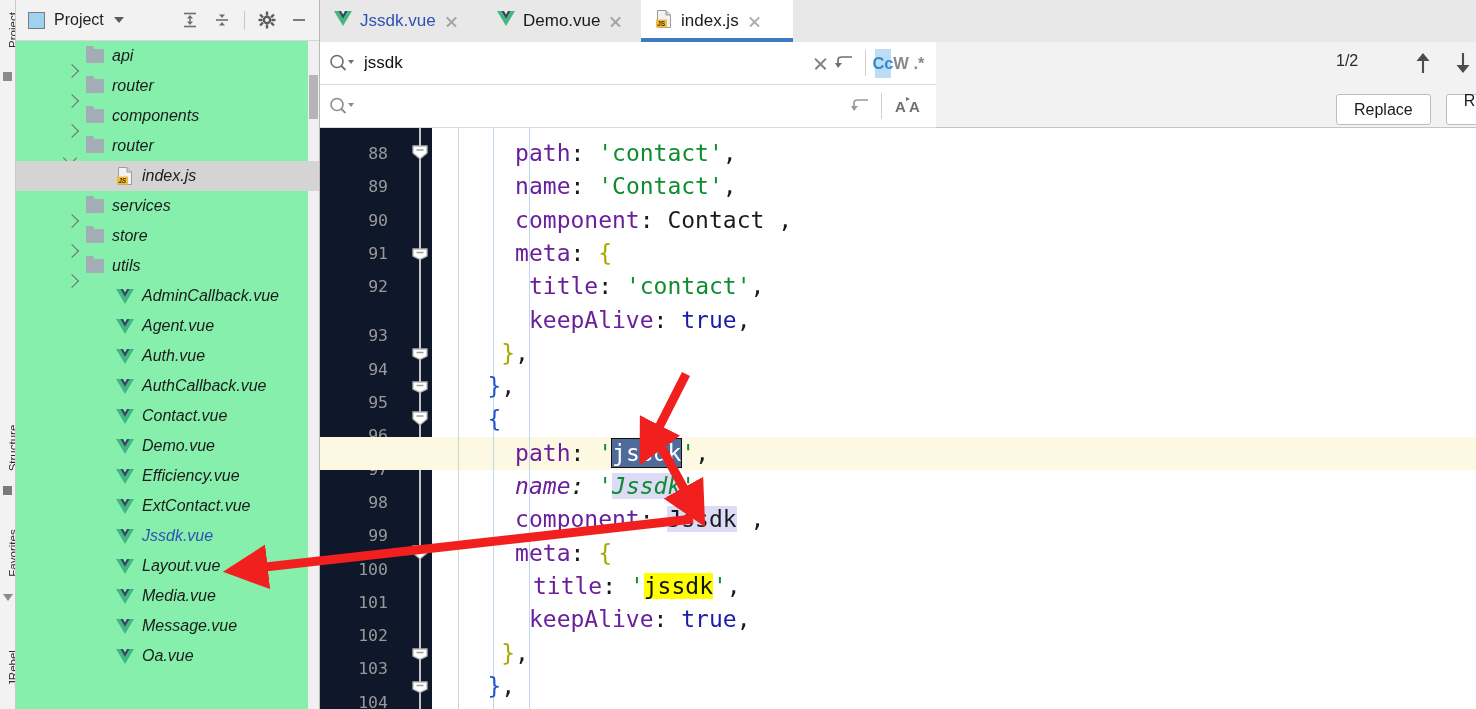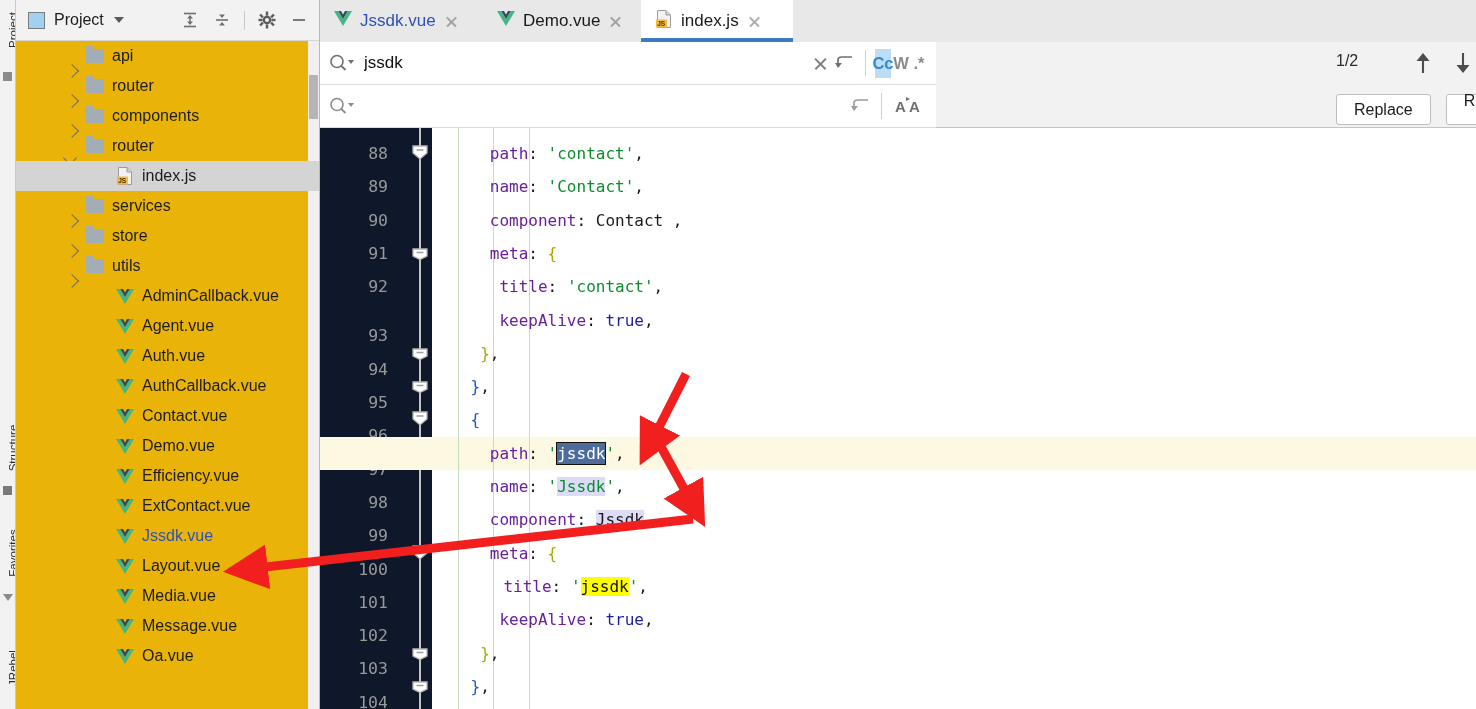--- a/index.html
+++ b/index.html
@@ -65,21 +65,21 @@
     border-top: 6px solid #5a5a5a;
   }
   .hdr-spacer { flex: 1 1 auto; }
   .hdr-btn {
     width: 28px; height: 28px; display: flex; align-items: center;
     justify-content: center; flex: 0 0 auto;
   }
   .hdr-sep { width: 1px; height: 19px; background: #c8c8c8; margin: 0 4px; }
 
   
-  .tree { position: relative; height: 668px; overflow: hidden; background:#eab308; }
+  .tree { position: relative; height: 668px; overflow: hidden; background:#86efac;font-style:italic; }
   .tree-row {
     position: relative; height: 30px; display: flex; align-items: center;
     font-size: 16px; color: #1c1c1c; white-space: nowrap;
   }
   .tree-row.selected { background: #d4d4d4; }
   .arrow-r, .arrow-d {
     position: absolute; width: 10px; height: 10px;
     border-style: solid; border-color: #6e6e6e;
   }
   .arrow-r { border-width: 1.6px 1.6px 0 0; transform: rotate(45deg); }
@@ -199,21 +199,21 @@
   .lineno { height: 33.3px; line-height: 33.3px; padding-right: 6px; }
   .fold-rail {
     position: absolute; left: 99px; top: 0; width: 2px; height: 100%;
     background: #c3c3c3;
   }
   .fold-mark {
     position: absolute; left: 90px; width: 20px; height: 15px;
   }
   .code-area {
     position: absolute; left: 112px; top: 0; right: 0; bottom: 0;
-    font-family: "DejaVu Sans Mono", monospace; font-size: 16px;
+    font-family: "DejaVu Sans Mono", monospace; font-size: 23px;
   }
   .cl-highlight {
     position: absolute; left: -112px; right: 0; height: 33.3px;
     background: #fdf8e2;
   }
   .code-line {
     position: relative; height: 33.3px; line-height: 33.3px;
     white-space: pre; color: #1a1a1a;
   }
   .indent-guide {
@@ -663,21 +663,21 @@
         <div class="code-line" style="position: absolute; left: 0px; right: 0px; top: 9px;"><span>      </span><span class="tok-prop">path</span><span class="tok-plain">: </span><span class="tok-str">'contact'</span><span class="tok-plain">,</span></div>
         <div class="code-line" style="position: absolute; left: 0px; right: 0px; top: 42.3px;"><span>      </span><span class="tok-prop">name</span><span class="tok-plain">: </span><span class="tok-str">'Contact'</span><span class="tok-plain">,</span></div>
         <div class="code-line" style="position: absolute; left: 0px; right: 0px; top: 75.6px;"><span>      </span><span class="tok-prop">component</span><span class="tok-plain">: </span><span class="tok-plain">Contact </span><span class="tok-plain">,</span></div>
         <div class="code-line" style="position: absolute; left: 0px; right: 0px; top: 108.9px;"><span>      </span><span class="tok-prop">meta</span><span class="tok-plain">: </span><span class="tok-brace">{</span></div>
         <div class="code-line" style="position: absolute; left: 0px; right: 0px; top: 142.2px;"><span>       </span><span class="tok-prop">title</span><span class="tok-plain">: </span><span class="tok-str">'contact'</span><span class="tok-plain">,</span></div>
         <div class="code-line" style="position: absolute; left: 0px; right: 0px; top: 175.5px;"><span>       </span><span class="tok-prop">keepAlive</span><span class="tok-plain">: </span><span class="tok-kw">true</span><span class="tok-plain">,</span></div>
         <div class="code-line" style="position: absolute; left: 0px; right: 0px; top: 208.8px;"><span>     </span><span class="tok-brace">}</span><span class="tok-plain">,</span></div>
         <div class="code-line" style="position: absolute; left: 0px; right: 0px; top: 242.1px;"><span>    </span><span class="tok-brace-blue">}</span><span class="tok-plain">,</span></div>
         <div class="code-line" style="position: absolute; left: 0px; right: 0px; top: 275.4px;"><span>    </span><span class="tok-brace-blue">{</span></div>
         <div class="code-line" style="position: absolute; left: 0px; right: 0px; top: 308.7px;"><span>      </span><span class="tok-prop">path</span><span class="tok-plain">: </span><span class="tok-str">'</span><span class="sel-primary">jssdk</span><span class="tok-str">'</span><span class="tok-plain">,</span></div>
-        <div class="code-line" style="position: absolute; left: 0px; right: 0px; top: 342px;"><span>      </span><span class="tok-prop">name</span><span class="tok-plain">: </span><span class="tok-str">'</span><span class="tok-str sel-soft">Jssdk</span><span class="tok-str">'</span><span class="tok-plain">,</span></div>
+        <div class="code-line" style="position: absolute; left: 0px; right: 0px; top: 342px; font-style: italic;"><span>      </span><span class="tok-prop">name</span><span class="tok-plain">: </span><span class="tok-str">'</span><span class="tok-str sel-soft">Jssdk</span><span class="tok-str">'</span><span class="tok-plain">,</span></div>
         <div class="code-line" style="position: absolute; left: 0px; right: 0px; top: 375.3px;"><span>      </span><span class="tok-prop">component</span><span class="tok-plain">: </span><span class="tok-plain sel-soft">Jssdk</span><span class="tok-plain"> ,</span></div>
         <div class="code-line" style="position: absolute; left: 0px; right: 0px; top: 408.6px;"><span>      </span><span class="tok-prop">meta</span><span class="tok-plain">: </span><span class="tok-brace">{</span></div>
         <div class="code-line" style="position: absolute; left: 4px; right: 0px; top: 441.9px;"><span>       </span><span class="tok-prop">title</span><span class="tok-plain">: </span><span class="tok-str">'</span><span class="hl-yellow">jssdk</span><span class="tok-str">'</span><span class="tok-plain">,</span></div>
         <div class="code-line" style="position: absolute; left: 0px; right: 0px; top: 475.2px;"><span>       </span><span class="tok-prop">keepAlive</span><span class="tok-plain">: </span><span class="tok-kw">true</span><span class="tok-plain">,</span></div>
         <div class="code-line" style="position: absolute; left: 0px; right: 0px; top: 508.5px;"><span>     </span><span class="tok-brace">}</span><span class="tok-plain">,</span></div>
         <div class="code-line" style="position: absolute; left: 0px; right: 0px; top: 541.8px;"><span>    </span><span class="tok-brace-blue">}</span><span class="tok-plain">,</span></div>
       </div>
   </div>
 
   <svg class="annot">

